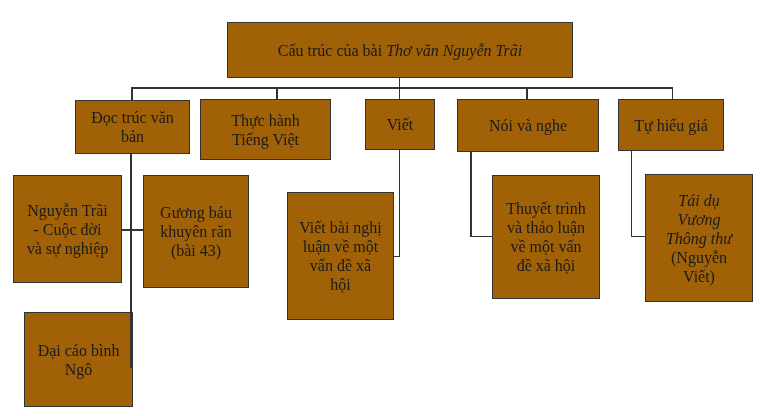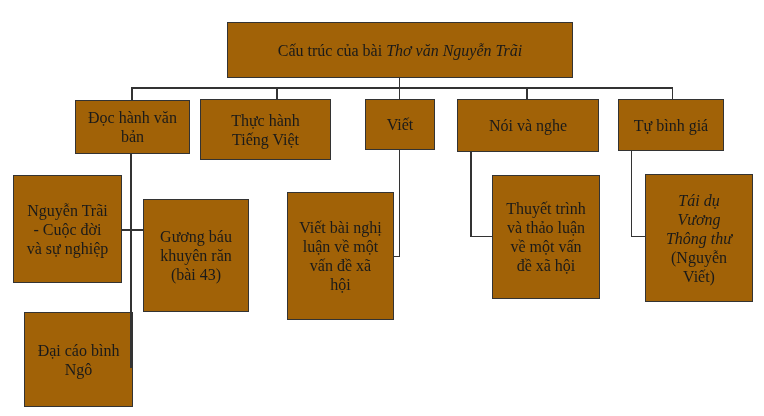--- a/index.html
+++ b/index.html
@@ -31,21 +31,21 @@
   .vline{width:1.5px;}
 
   
   .n-title {left:227px;top:22px;width:346px;height:56px;}
   .n-doc   {left:75px; top:100px;width:115px;height:54px;}
   .n-thuc  {left:200px;top:99px; width:131px;height:61px;}
   .n-viet  {left:365px;top:99px; width:70px; height:51px;justify-content:center;}
   .n-noi   {left:457px;top:99px; width:142px;height:53px;}
   .n-tu    {left:618px;top:99px; width:106px;height:52px;}
   .n-ngtrai{left:13px; top:175px;width:109px;height:108px;}
-  .n-guong {left:143px;top:175px;width:106px;height:113px;margin-top:24px;}
+  .n-guong {left:143px;top:175px;width:106px;height:113px;}
   .n-daicao{left:24px; top:312px;width:109px;height:95px;}
   .n-vietbai{left:287px;top:192px;width:107px;height:128px;}
   .n-thuyet{left:492px;top:175px;width:108px;height:124px;}
   .n-taidu {left:645px;top:174px;width:108px;height:128px;}
 
   
   .l-titledrop{left:398.5px;top:78px;height:21px;}
   .l-bus      {left:131px;top:87px;width:542px;}
   .l-sdoc     {left:131px;top:87px;height:13px;}
   .l-sthuc    {left:276px;top:87px;height:13px;}
@@ -78,35 +78,35 @@
   <div class="vline l-noiv"></div>
   <div class="hline l-noih"></div>
   <div class="vline l-tuv"></div>
   <div class="hline l-tuh"></div>
 
   <div class="box n-title">
     <span><span>Cấu trúc của bài </span><span class="italic">Thơ văn Nguyễn Trãi</span></span>
   </div>
 
   <div class="box n-doc">
-    <span class="lbl">Đọc hành văn
+    <span class="lbl">Đọc trúc văn
 bản</span>
   </div>
   <div class="box n-thuc">
     <span class="lbl">Thực hành
 Tiếng Việt</span>
   </div>
   <div class="box n-viet">
     <span class="lbl">Viết</span>
   </div>
   <div class="box n-noi">
     <span class="lbl">Nói và nghe</span>
   </div>
   <div class="box n-tu">
-    <span class="lbl">Tự bình giá</span>
+    <span class="lbl">Tự hiểu giá</span>
   </div>
 
   <div class="box n-ngtrai">
     <span class="lbl">Nguyễn Trãi
 - Cuộc đời
 và sự nghiệp</span>
   </div>
   <div class="box n-guong">
     <span class="lbl">Gương báu
 khuyên răn

